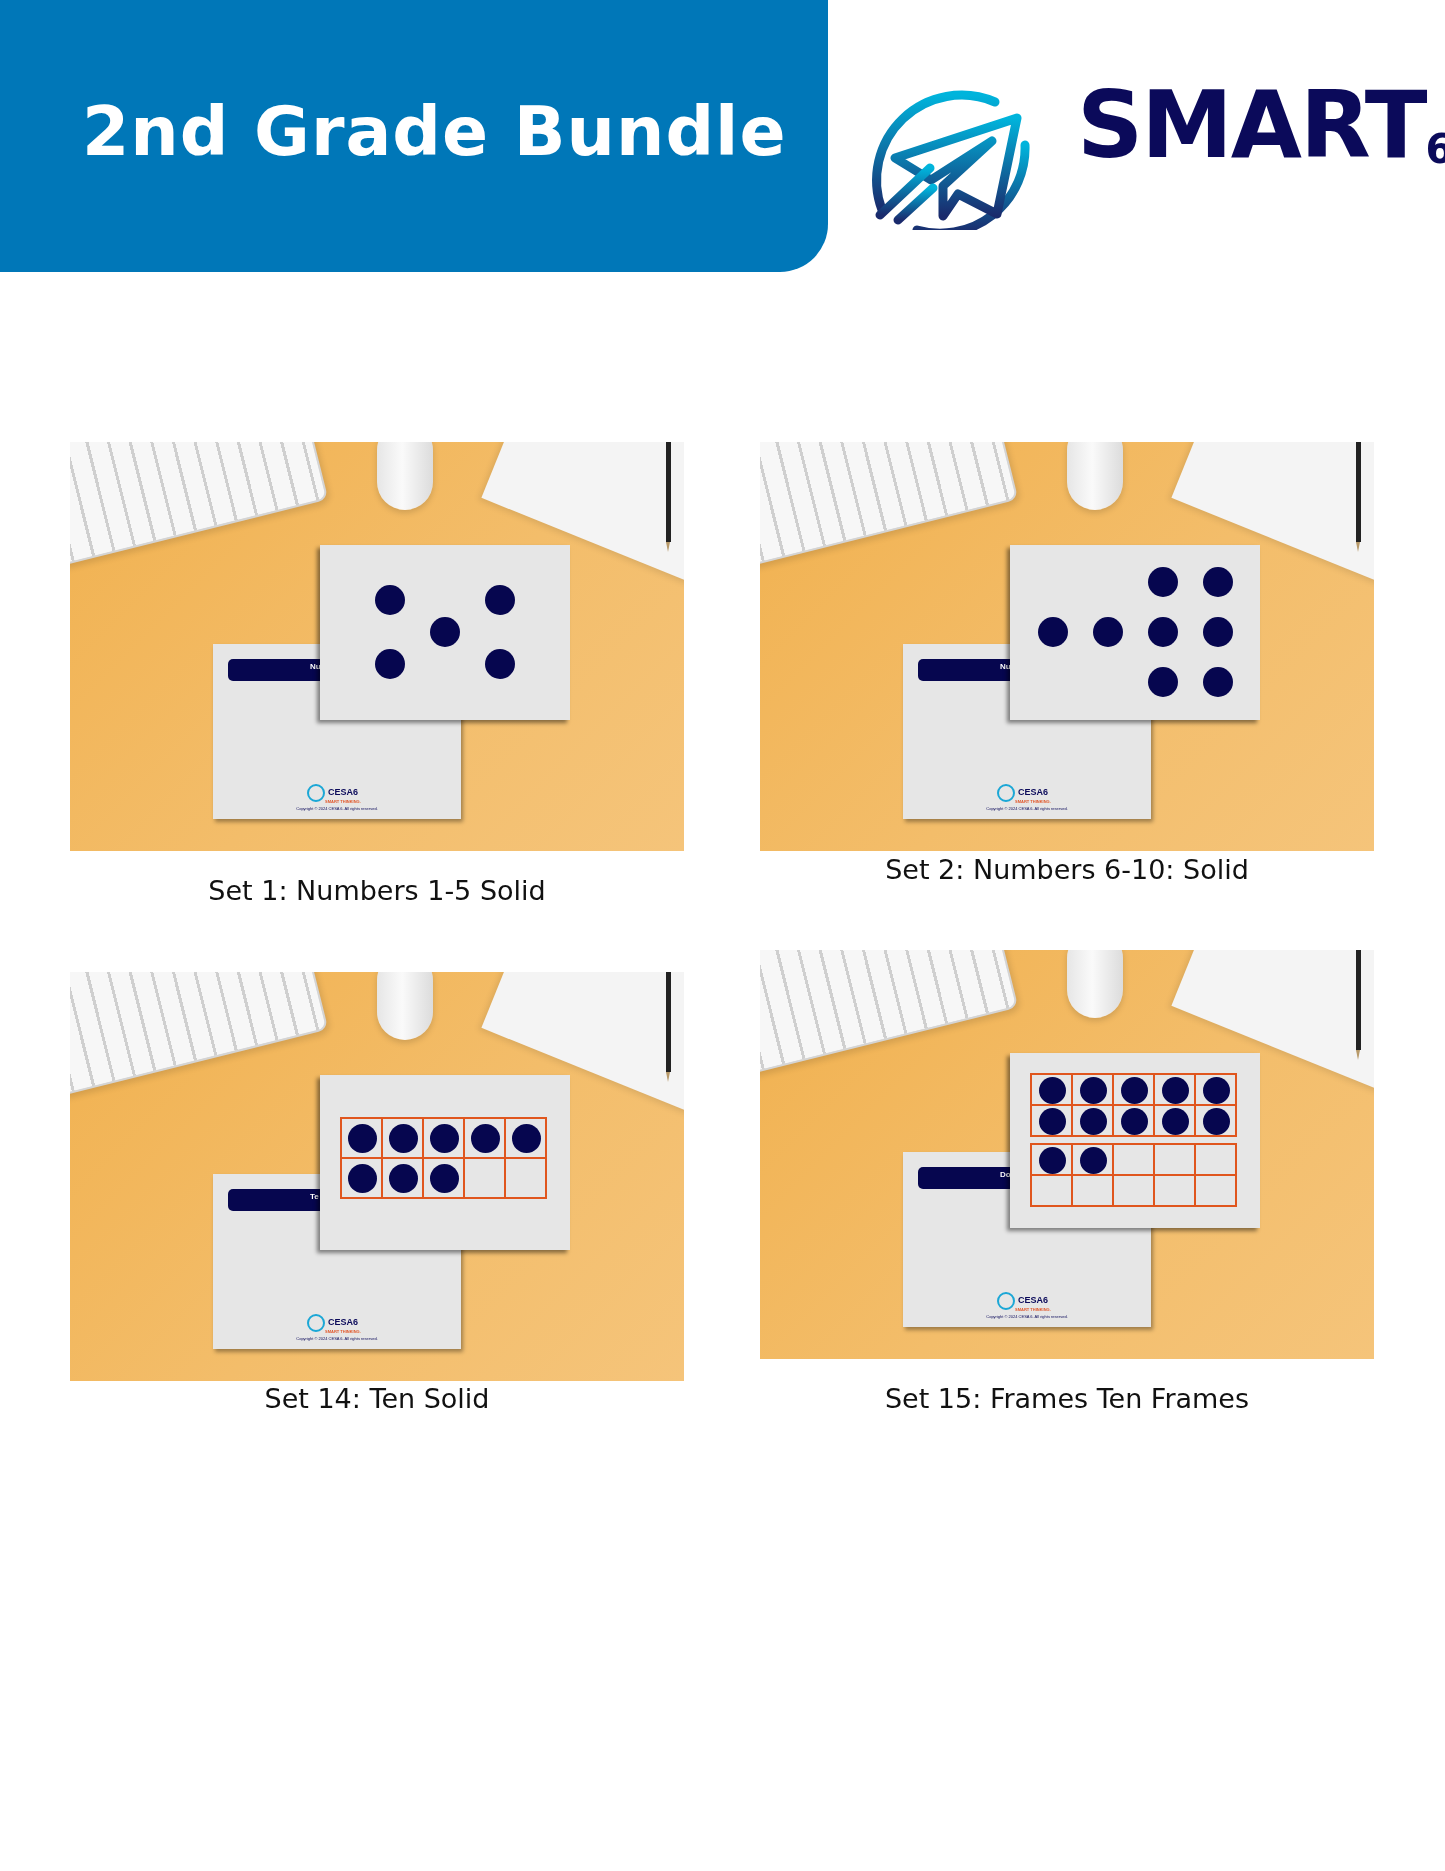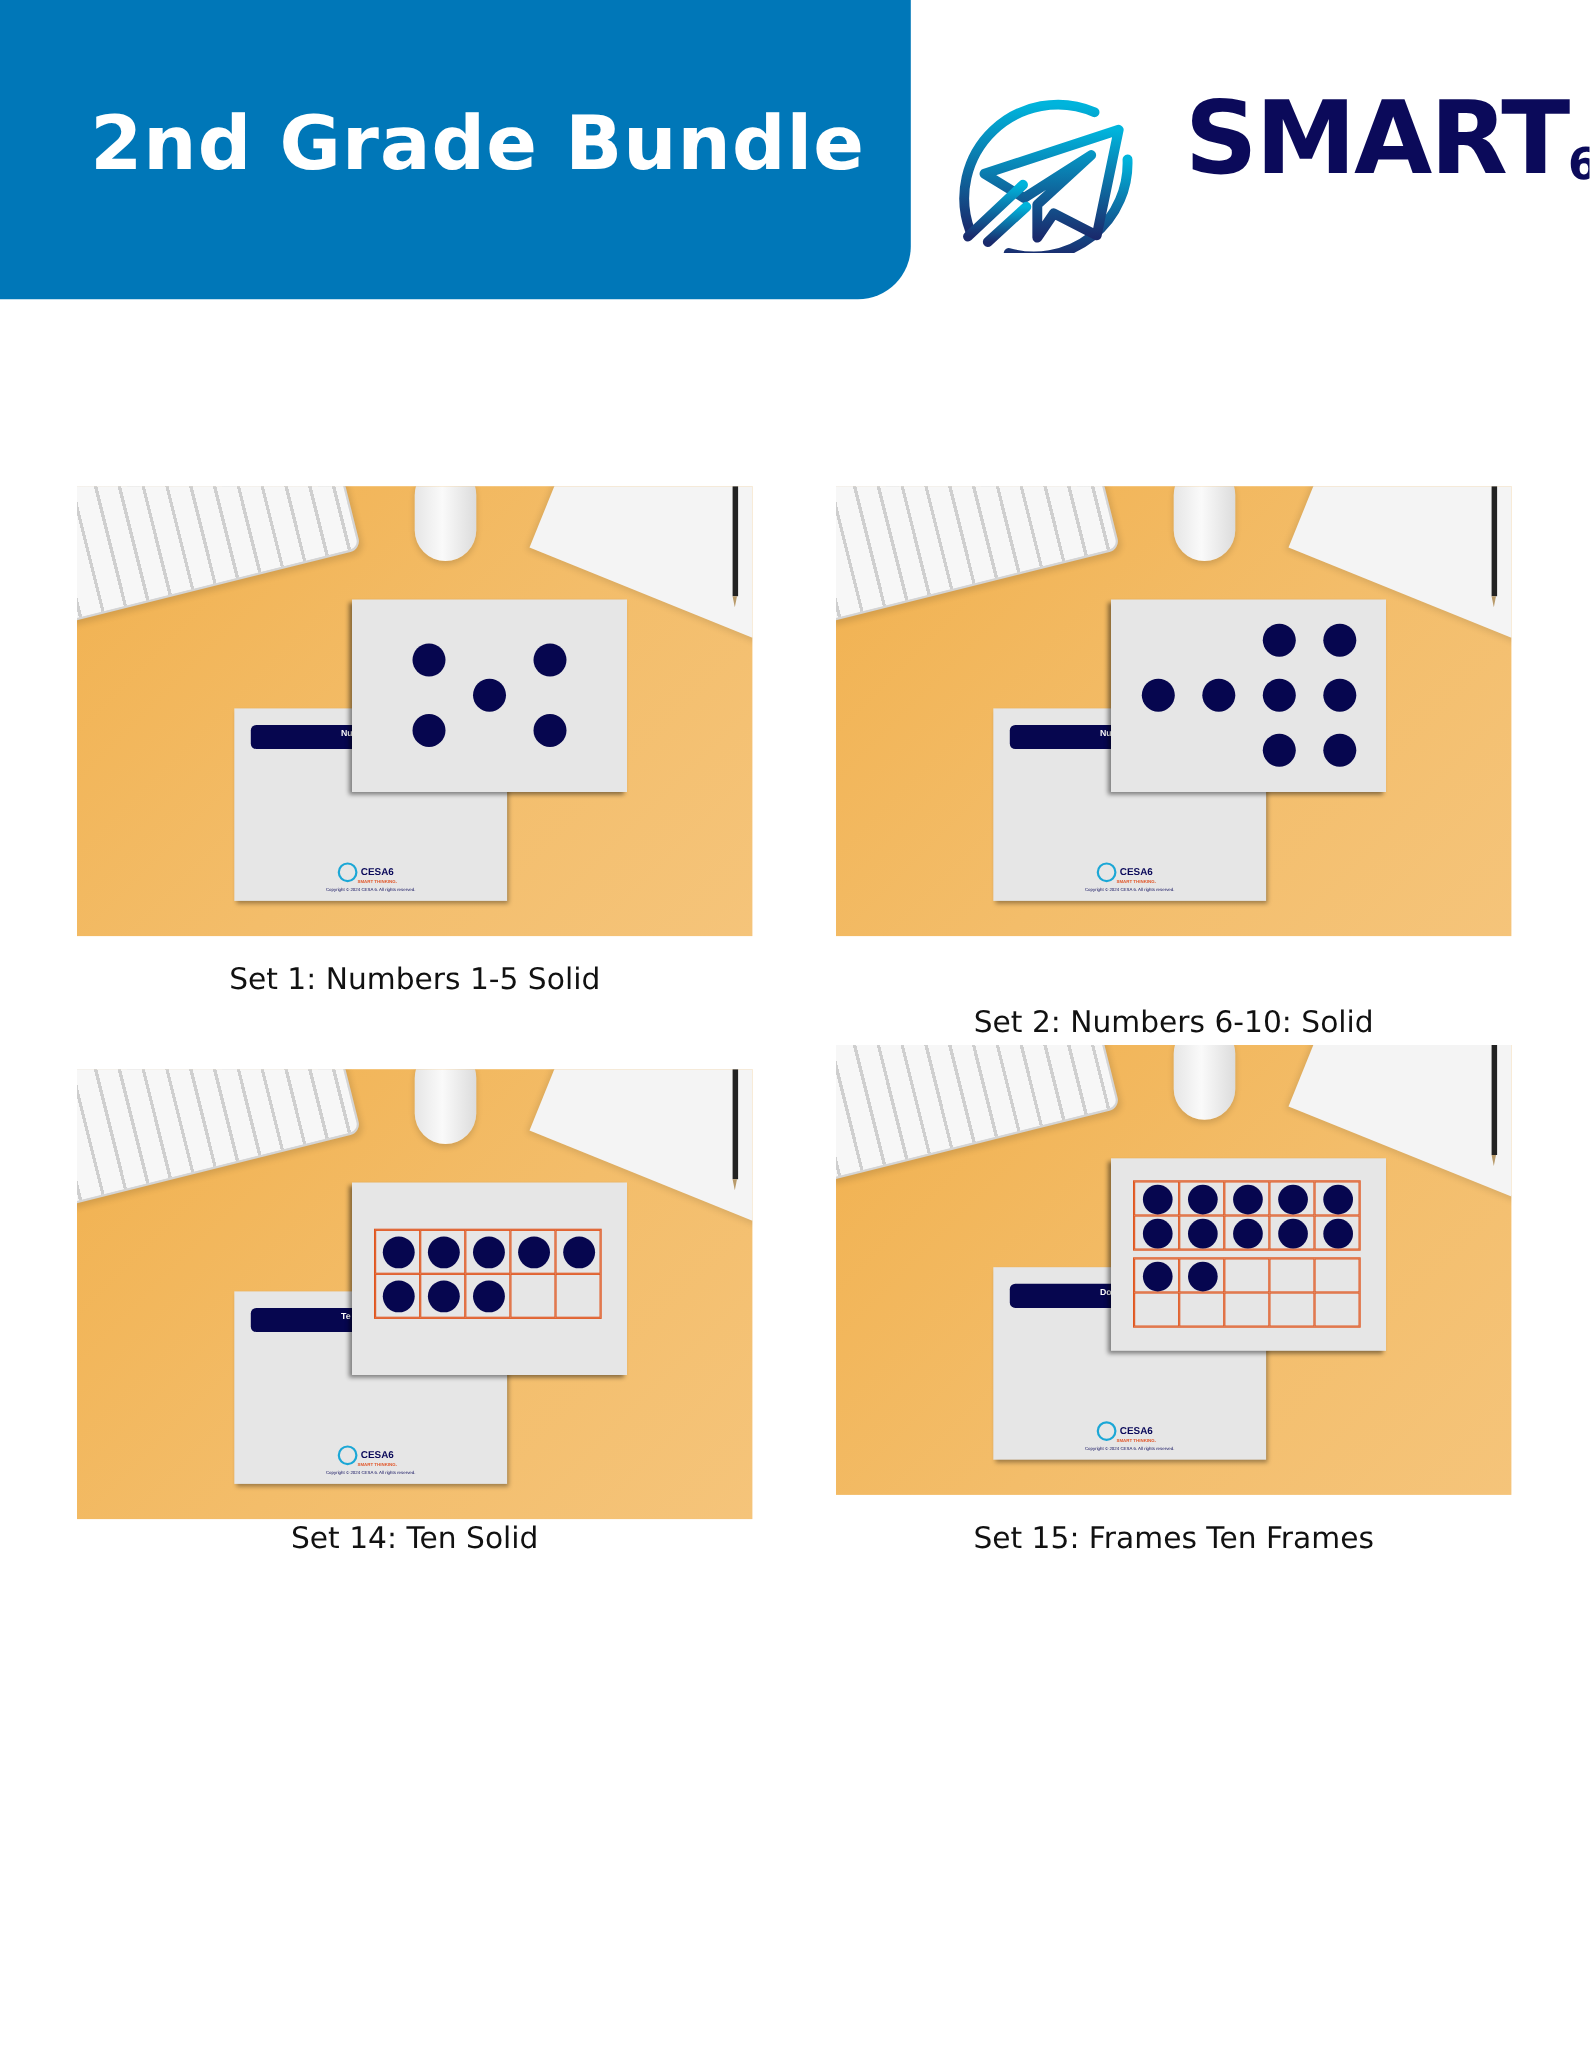--- a/index.html
+++ b/index.html
@@ -101,21 +101,21 @@
     <div class="dot" style="left:138px;top:22px"></div>
     <div class="dot" style="left:193px;top:22px"></div>
     <div class="dot" style="left:28px;top:72px"></div>
     <div class="dot" style="left:83px;top:72px"></div>
     <div class="dot" style="left:138px;top:72px"></div>
     <div class="dot" style="left:193px;top:72px"></div>
     <div class="dot" style="left:138px;top:122px"></div>
     <div class="dot" style="left:193px;top:122px"></div>
   </div>
 </div>
-<div class="caption" style="left:760px;top:914px">Set 2: Numbers 6-10: Solid</div>
+<div class="caption" style="left:760px;top:854px">Set 2: Numbers 6-10: Solid</div>
 
 <div class="panel" style="left:70px;top:972px">
   <div class="kbd"></div>
   <div class="mouse"></div>
   <div class="paper"></div>
   <div class="pencil"></div>
   <div class="card-back">
     <div class="card-bar">
         <span class="card-bar-text">Te</span>
       </div>

